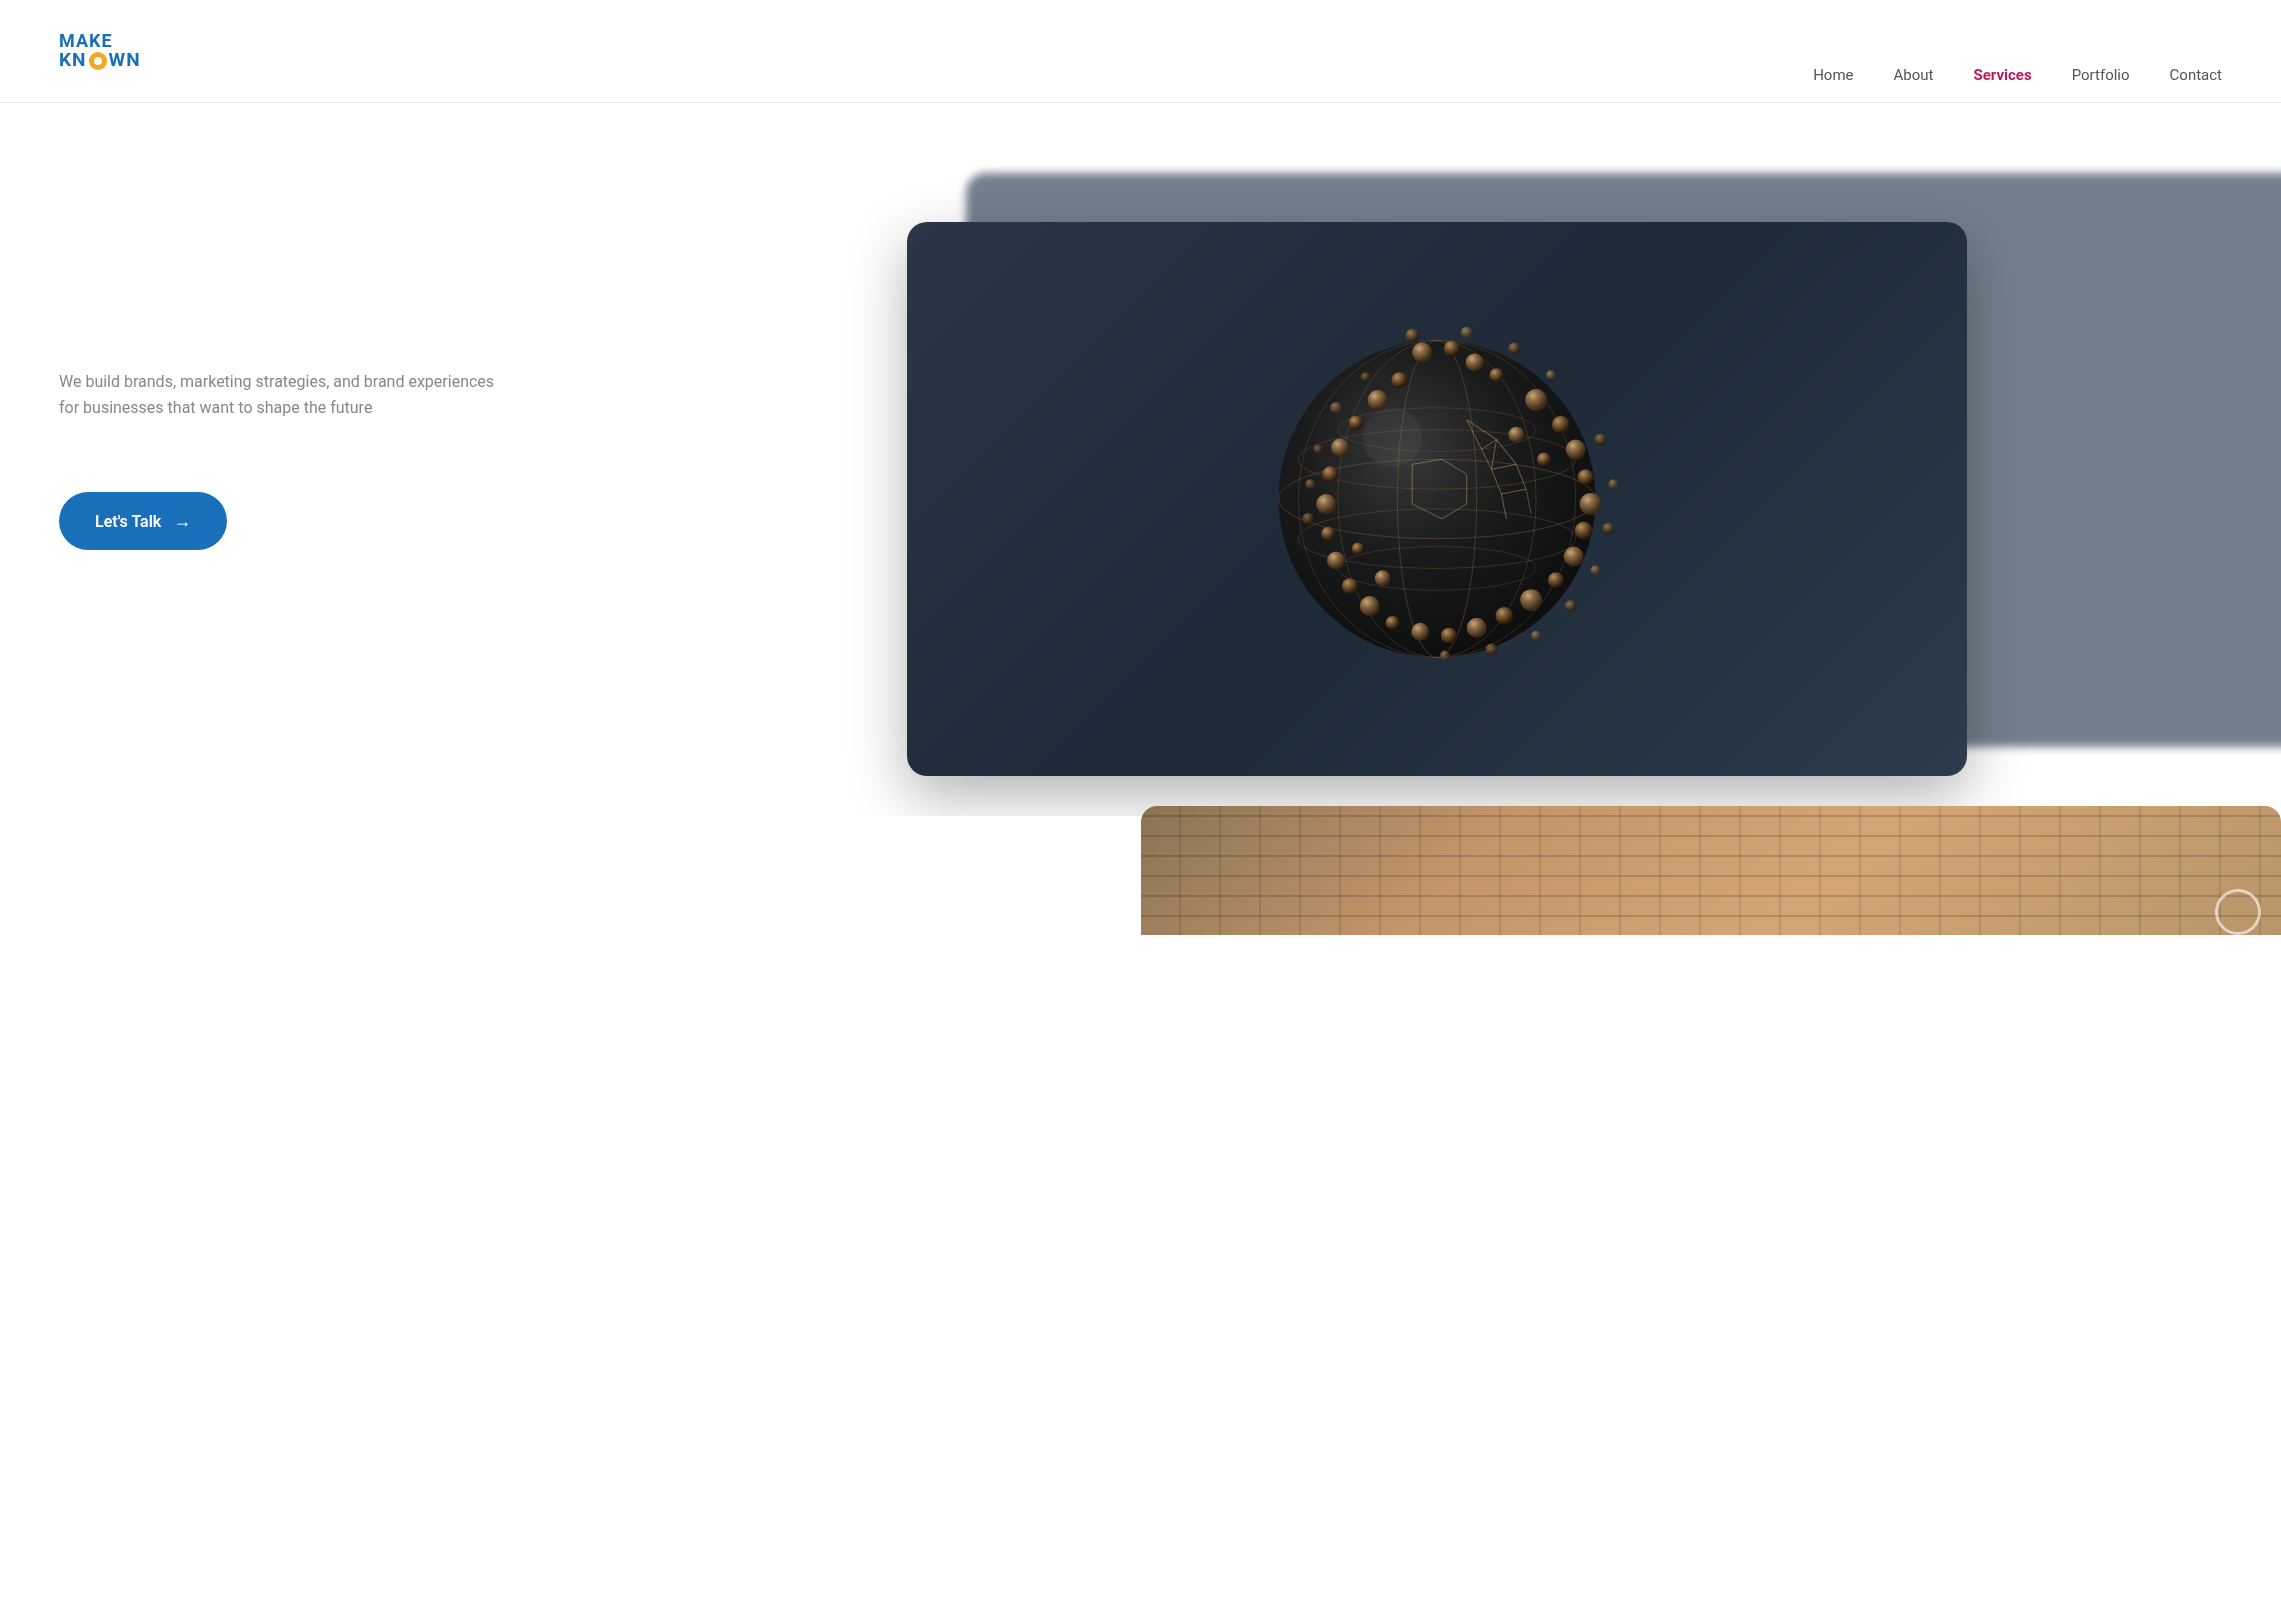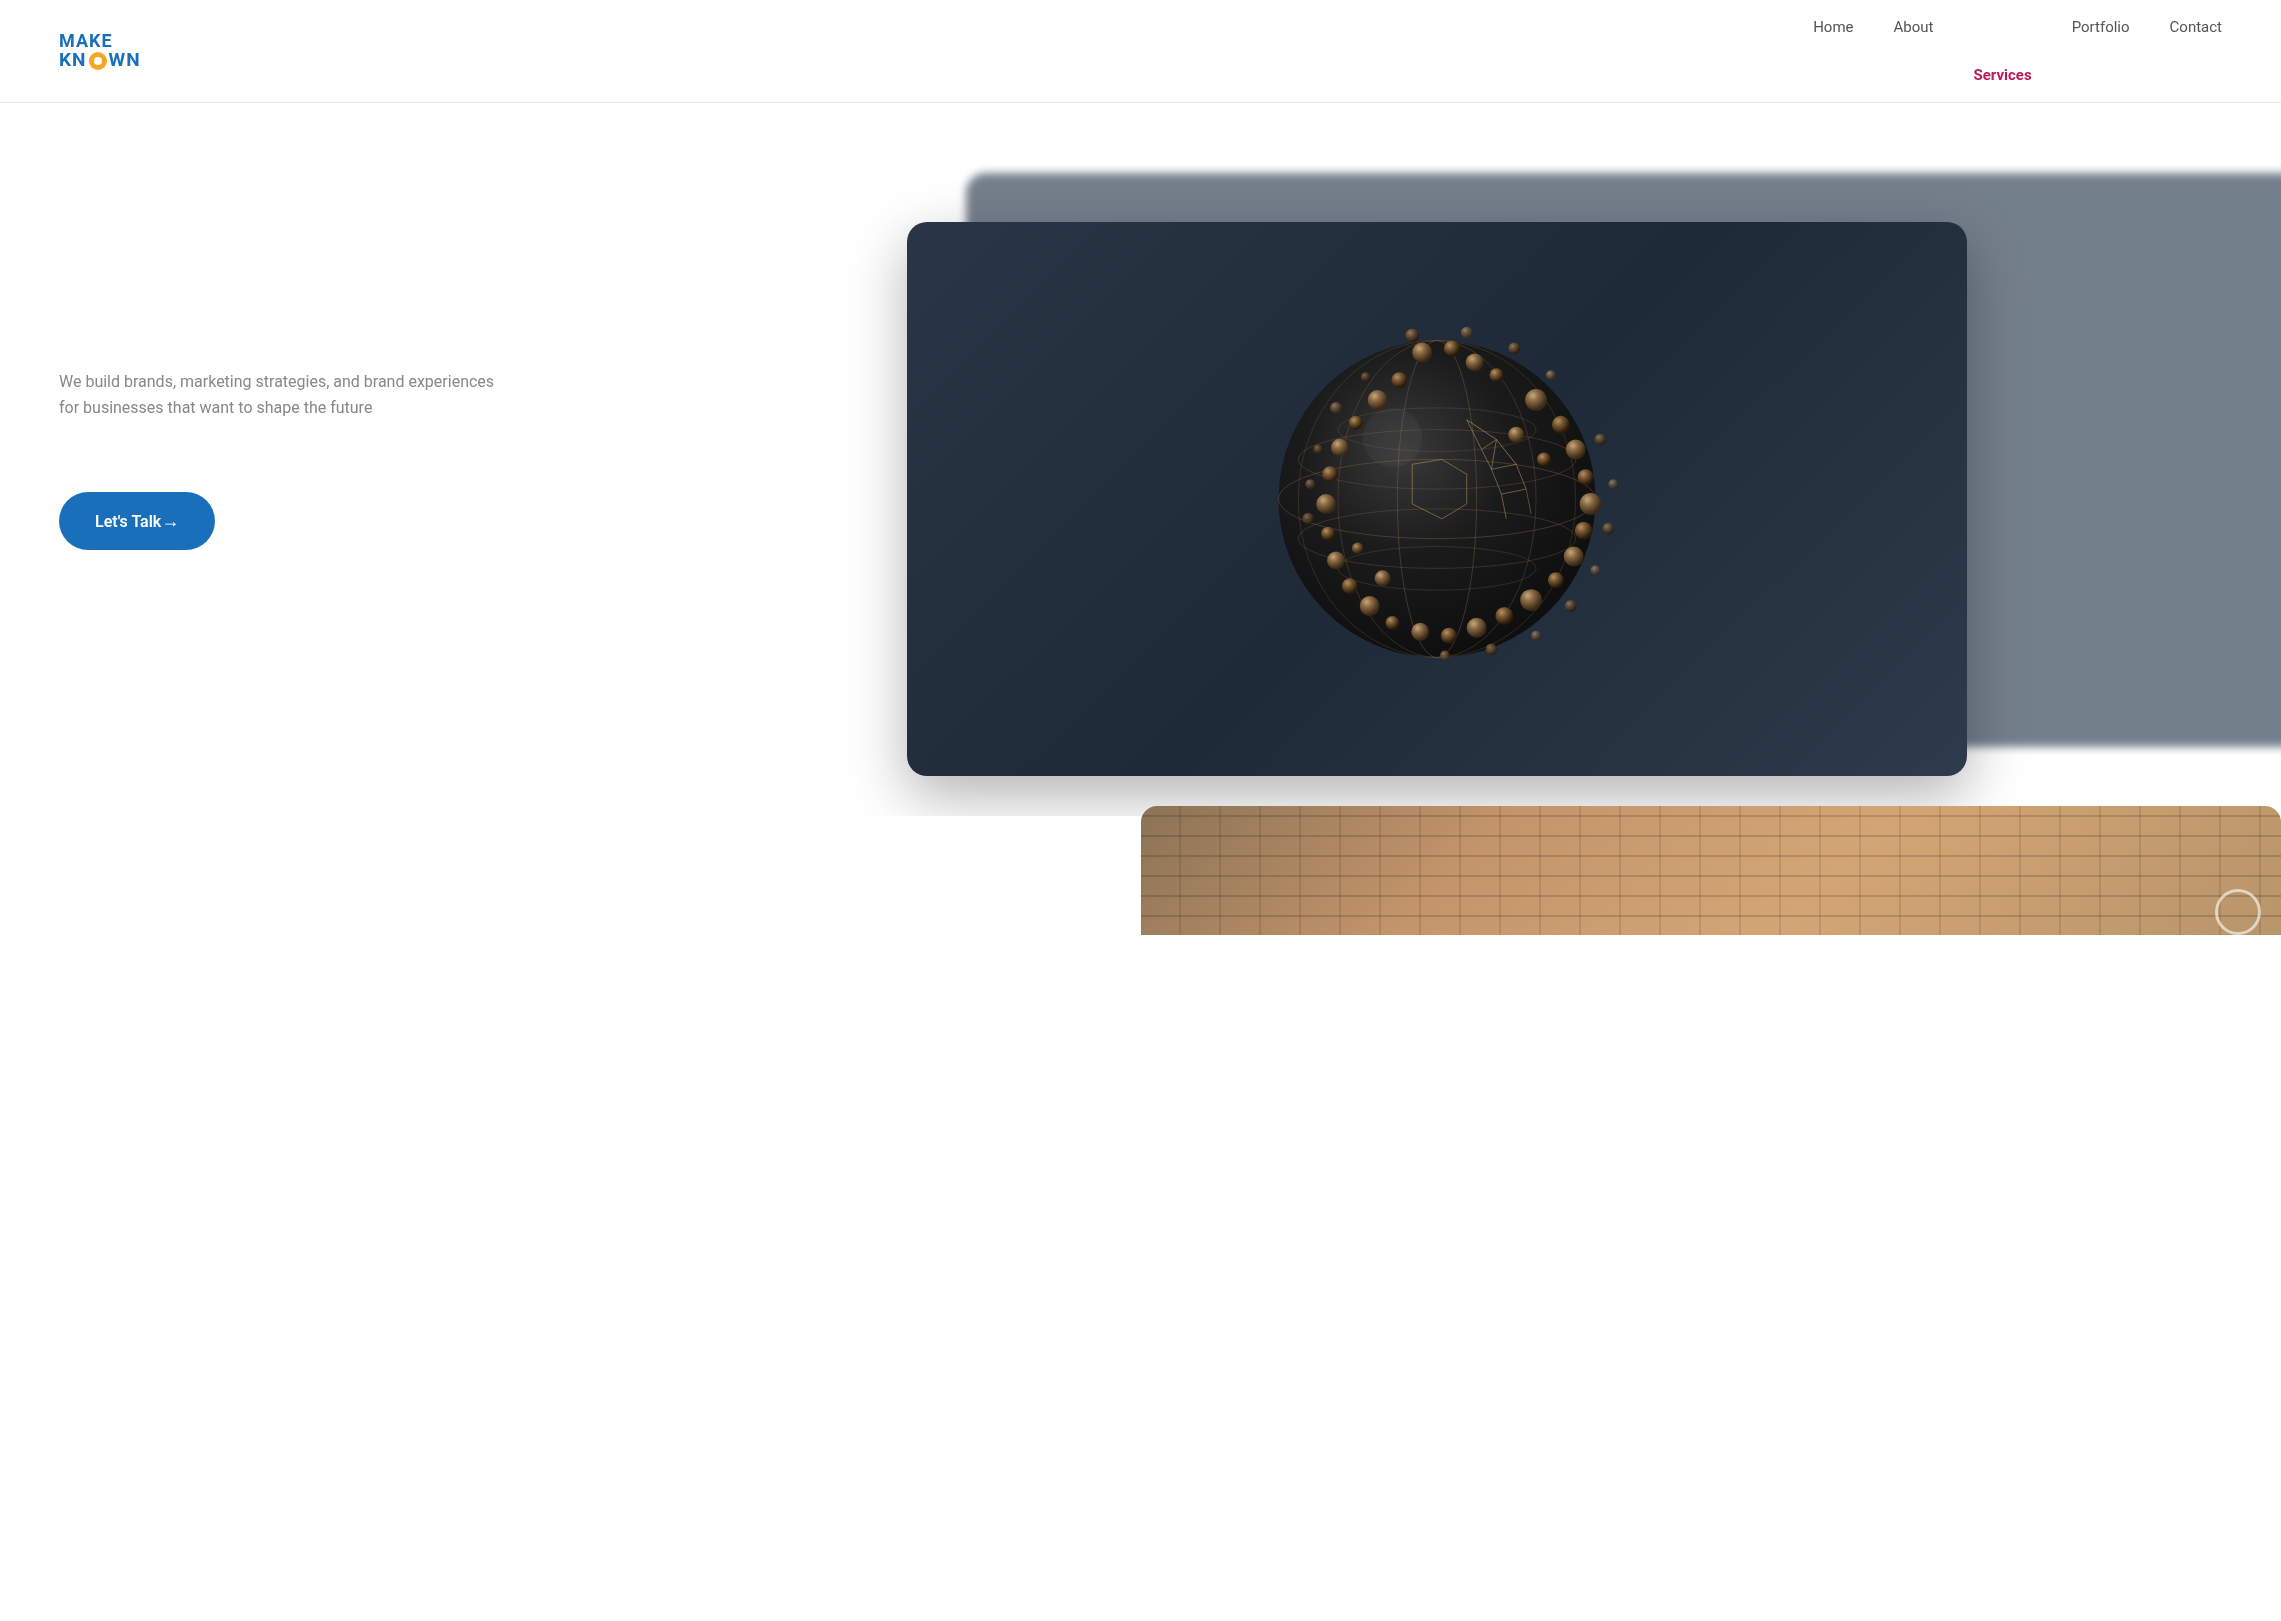--- a/index.html
+++ b/index.html
@@ -69,21 +69,21 @@
 
     .logo-o-inner {
       width: 8px;
       height: 8px;
       border-radius: 50%;
       background: #fff;
     }
 
     nav {
       display: flex;
-      align-items: flex-start;
+      align-items: flex-end;
       gap: 40px;
     }
 
     nav a {
       text-decoration: none;
       color: #555;
       font-size: 15px;
       font-weight: 400;
     }
 
@@ -123,21 +123,21 @@
       font-size: 16px;
       color: #888;
       line-height: 1.6;
       margin-bottom: 72px;
       max-width: 436px;
     }
 
     .cta-button {
       display: inline-flex;
       align-items: center;
-      gap: 0;
+      gap: 12px;
       background: #1a6fba;
       color: #fff;
       font-size: 16px;
       font-weight: 600;
       padding: 18px 36px;
       border-radius: 50px;
       border: none;
       cursor: pointer;
       text-decoration: none;
     }

